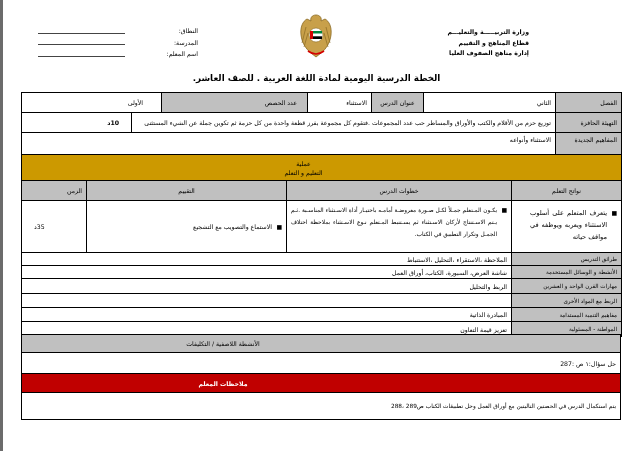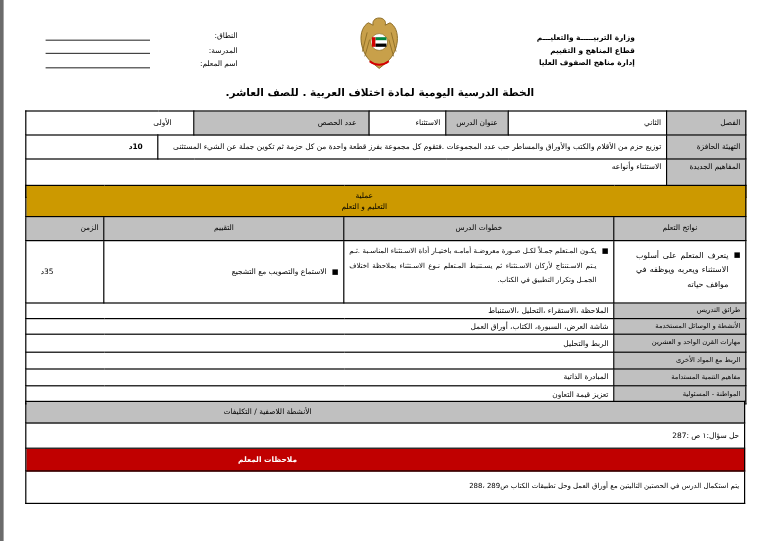--- a/index.html
+++ b/index.html
@@ -62,21 +62,21 @@
   <div class="hdr-field">
     <span class="lbl">المدرسة:</span>
     <span class="line"></span>
   </div>
   <div class="hdr-field">
     <span class="lbl">اسم المعلم:</span>
     <span class="line"></span>
   </div>
 </div>
 
-<div class="title"><span>الخطة الدرسية اليومية لمادة اختلاف العربية . للصف العاشر.</span></div>
+<div class="title"><span>الخطة الدرسية اليومية لمادة اللغة العربية . للصف العاشر.</span></div>
 
 <table class="t1">
   <colgroup>
     <col style="width:66px">
       <col style="width:132px">
       <col style="width:52px">
       <col style="width:64px">
       <col style="width:146px">
       <col style="width:30px">
       <col style="width:110px">

